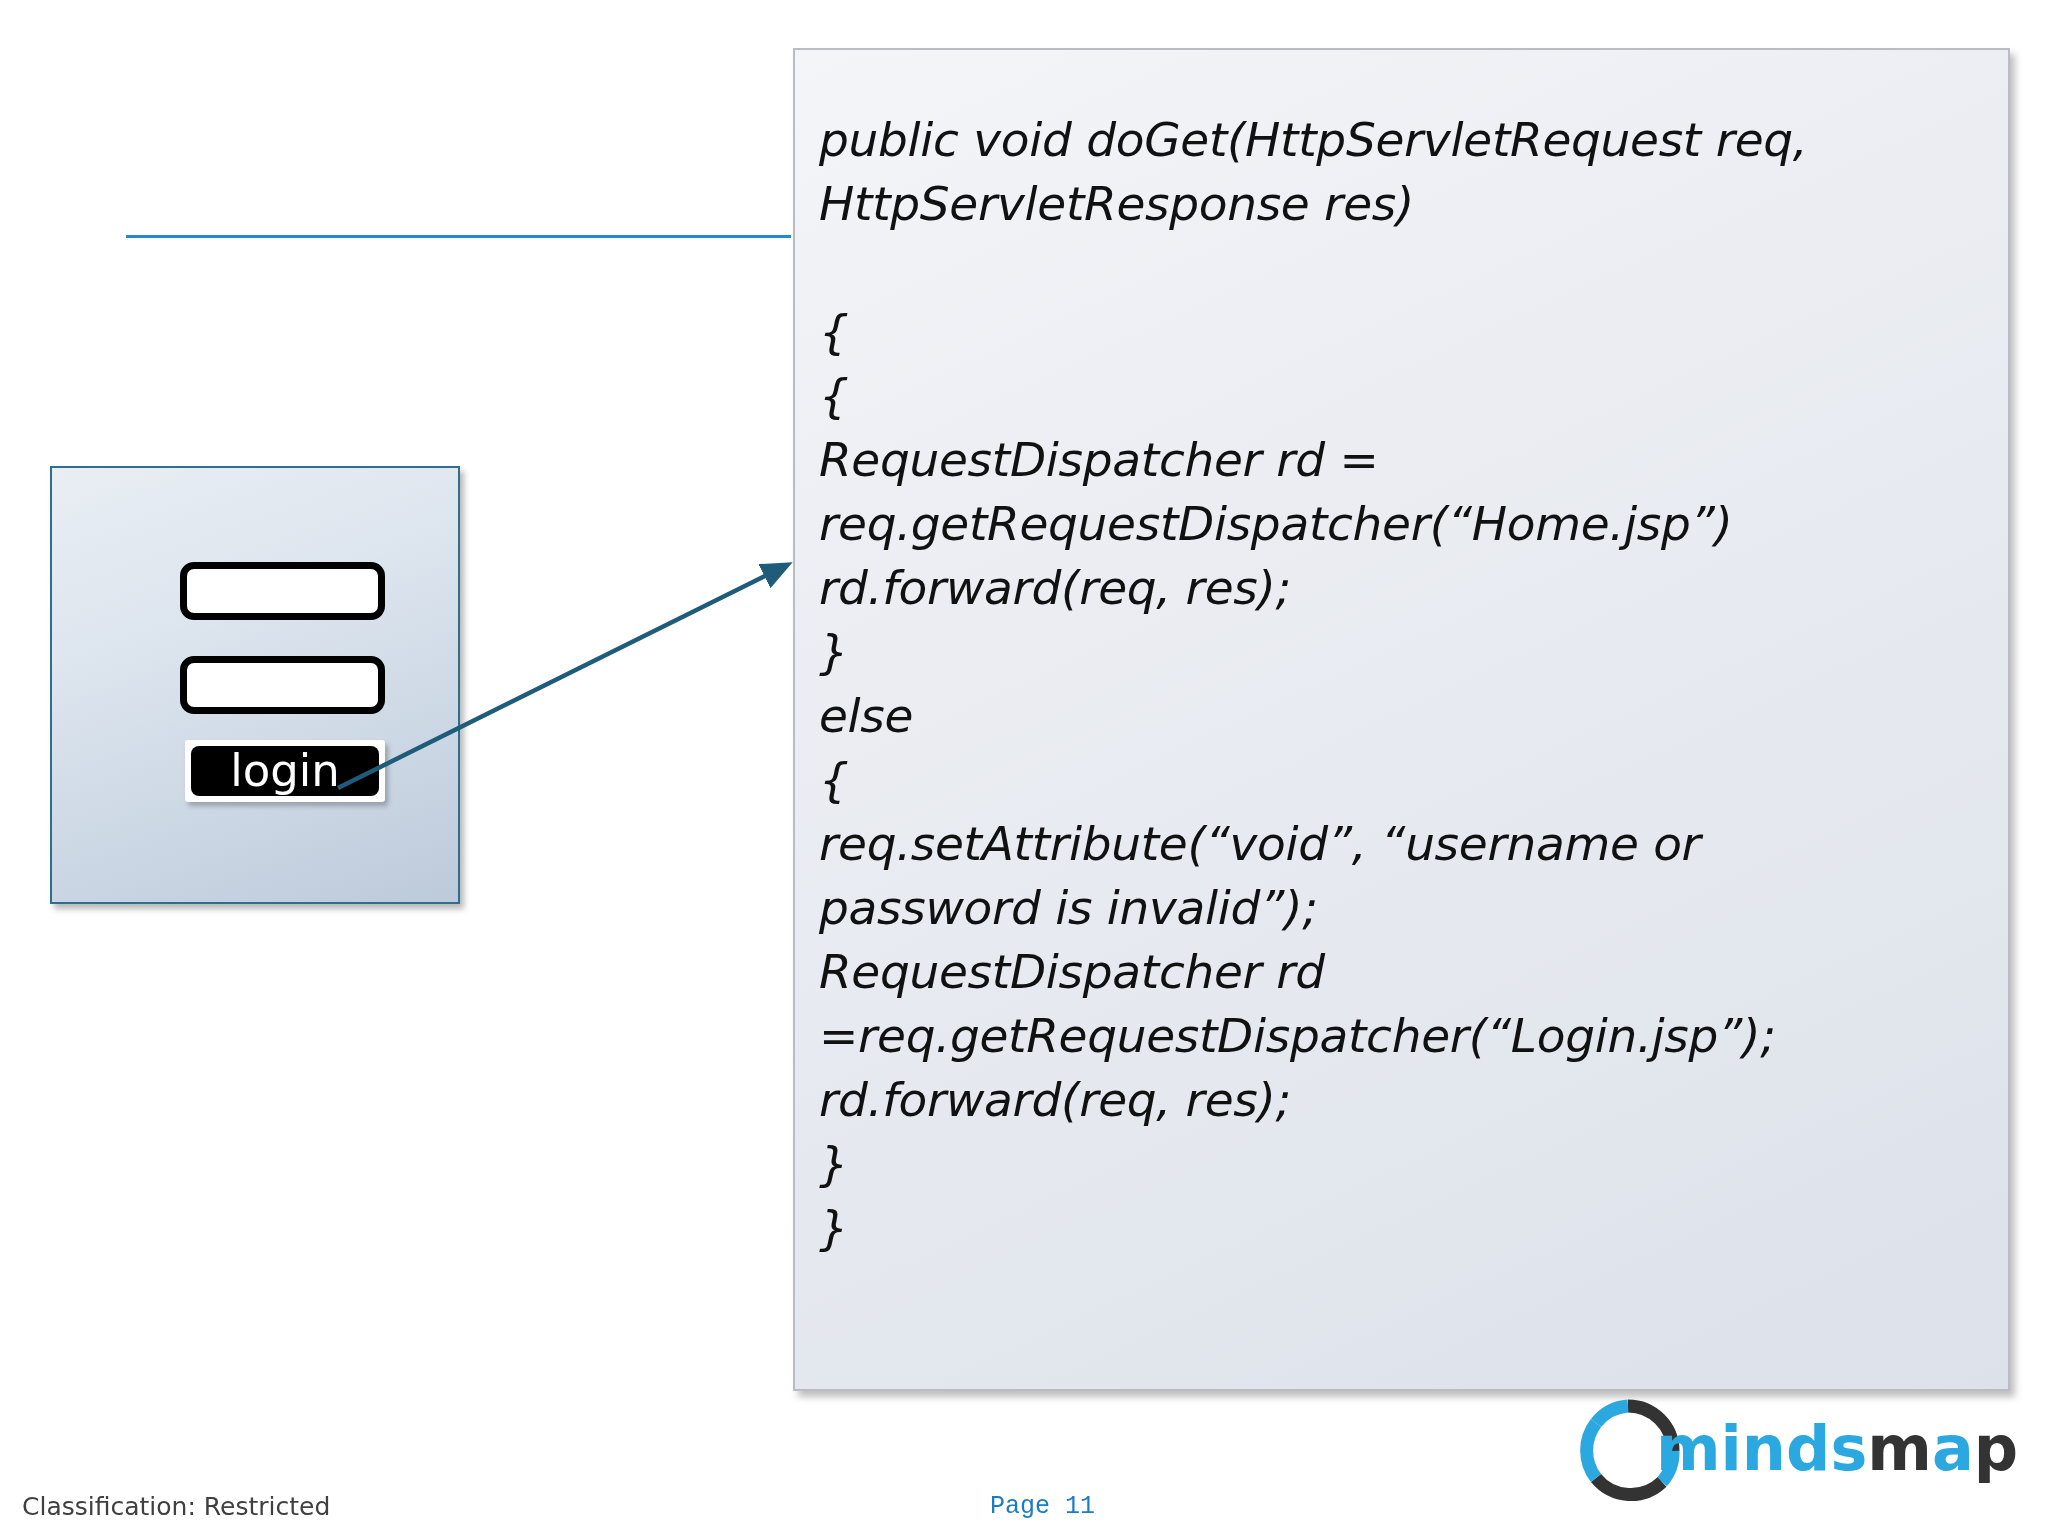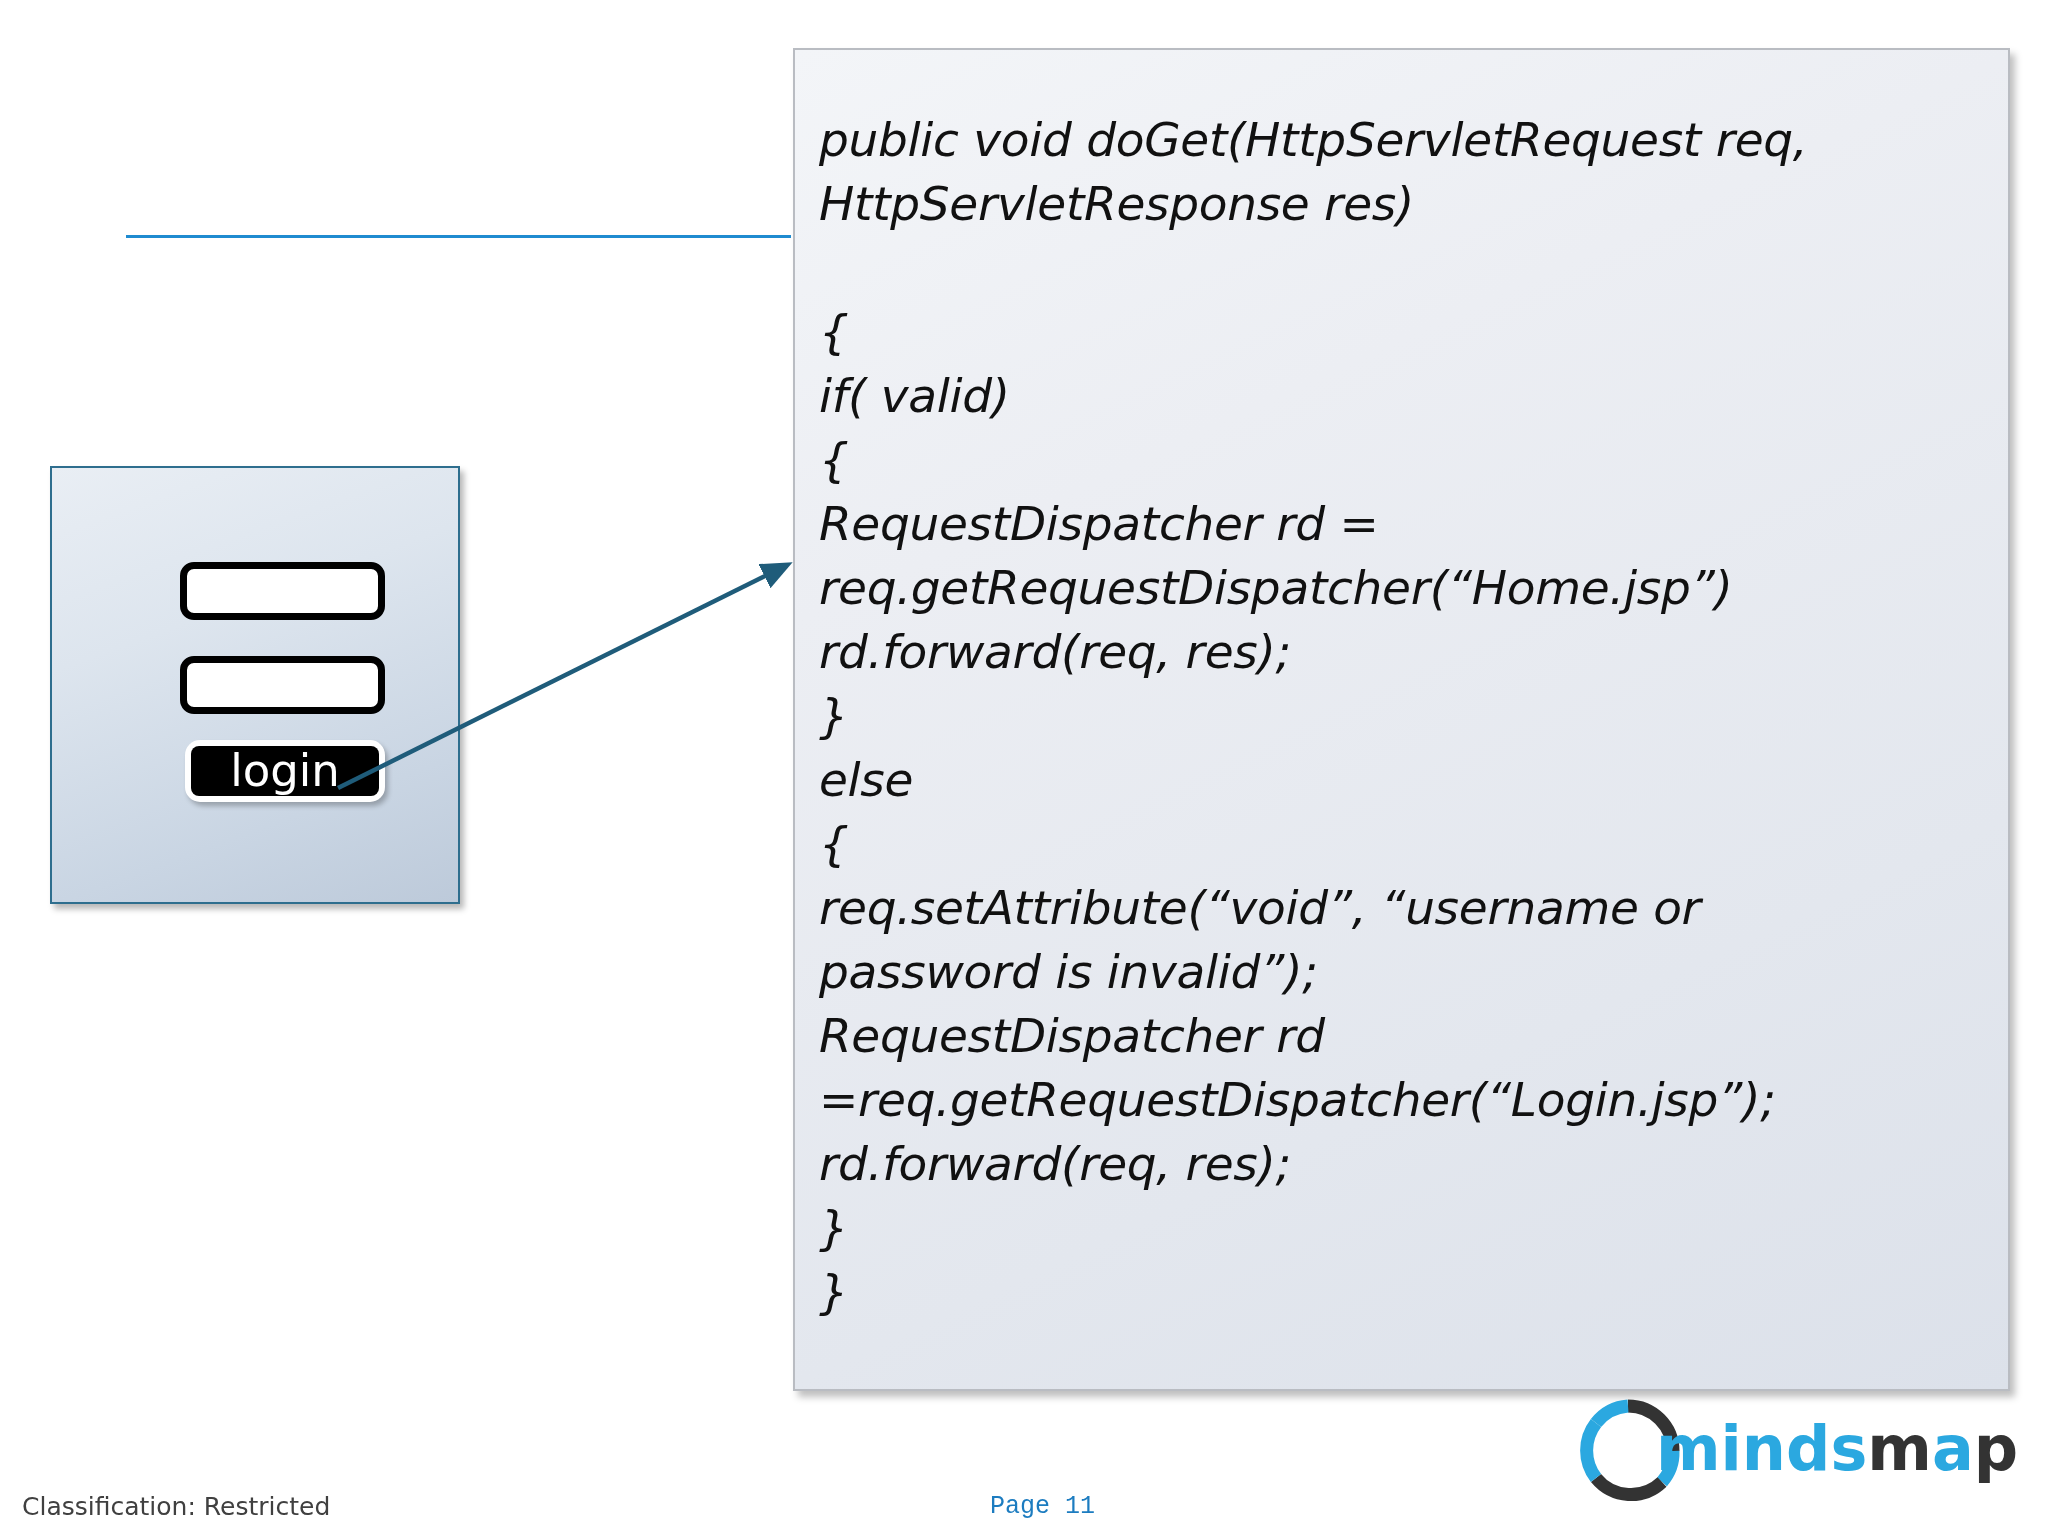--- a/index.html
+++ b/index.html
@@ -50,21 +50,21 @@
   .login-field.field-1 { left: 128px; top: 94px; }
   .login-field.field-2 { left: 128px; top: 188px; }
 
   .login-button-wrap {
     position: absolute;
     left: 133px;
     top: 272px;
     width: 200px;
     height: 62px;
     background: #ffffff;
-    border-radius: 15px;
+    border-radius: 3px;
     box-shadow: 3px 4px 5px rgba(0,0,0,0.25);
     box-sizing: border-box;
     padding: 6px;
   }
   .login-button {
     width: 100%;
     height: 100%;
     background: #000000;
     border-radius: 8px;
     color: #ffffff;
@@ -158,21 +158,20 @@
     </marker>
   </defs>
   <line x1="38" y1="248" x2="487" y2="25" stroke="#1F5C7A" stroke-width="4.5" marker-end="url(#arrowhead)"></line>
 </svg>
 
 <div class="code-panel">
   <div class="code-line">public void doGet(HttpServletRequest req,</div>
   <div class="code-line">HttpServletResponse res)</div>
   <div class="code-line blank">&nbsp;</div>
   <div class="code-line">{</div>
-  <div class="code-line">if( valid)</div>
   <div class="code-line">{</div>
   <div class="code-line">RequestDispatcher rd =</div>
   <div class="code-line">req.getRequestDispatcher(“Home.jsp”)</div>
   <div class="code-line">rd.forward(req, res);</div>
   <div class="code-line">}</div>
   <div class="code-line">else</div>
   <div class="code-line">{</div>
   <div class="code-line">req.setAttribute(“void”, “username or</div>
   <div class="code-line">password is invalid”);</div>
   <div class="code-line">RequestDispatcher rd</div>

